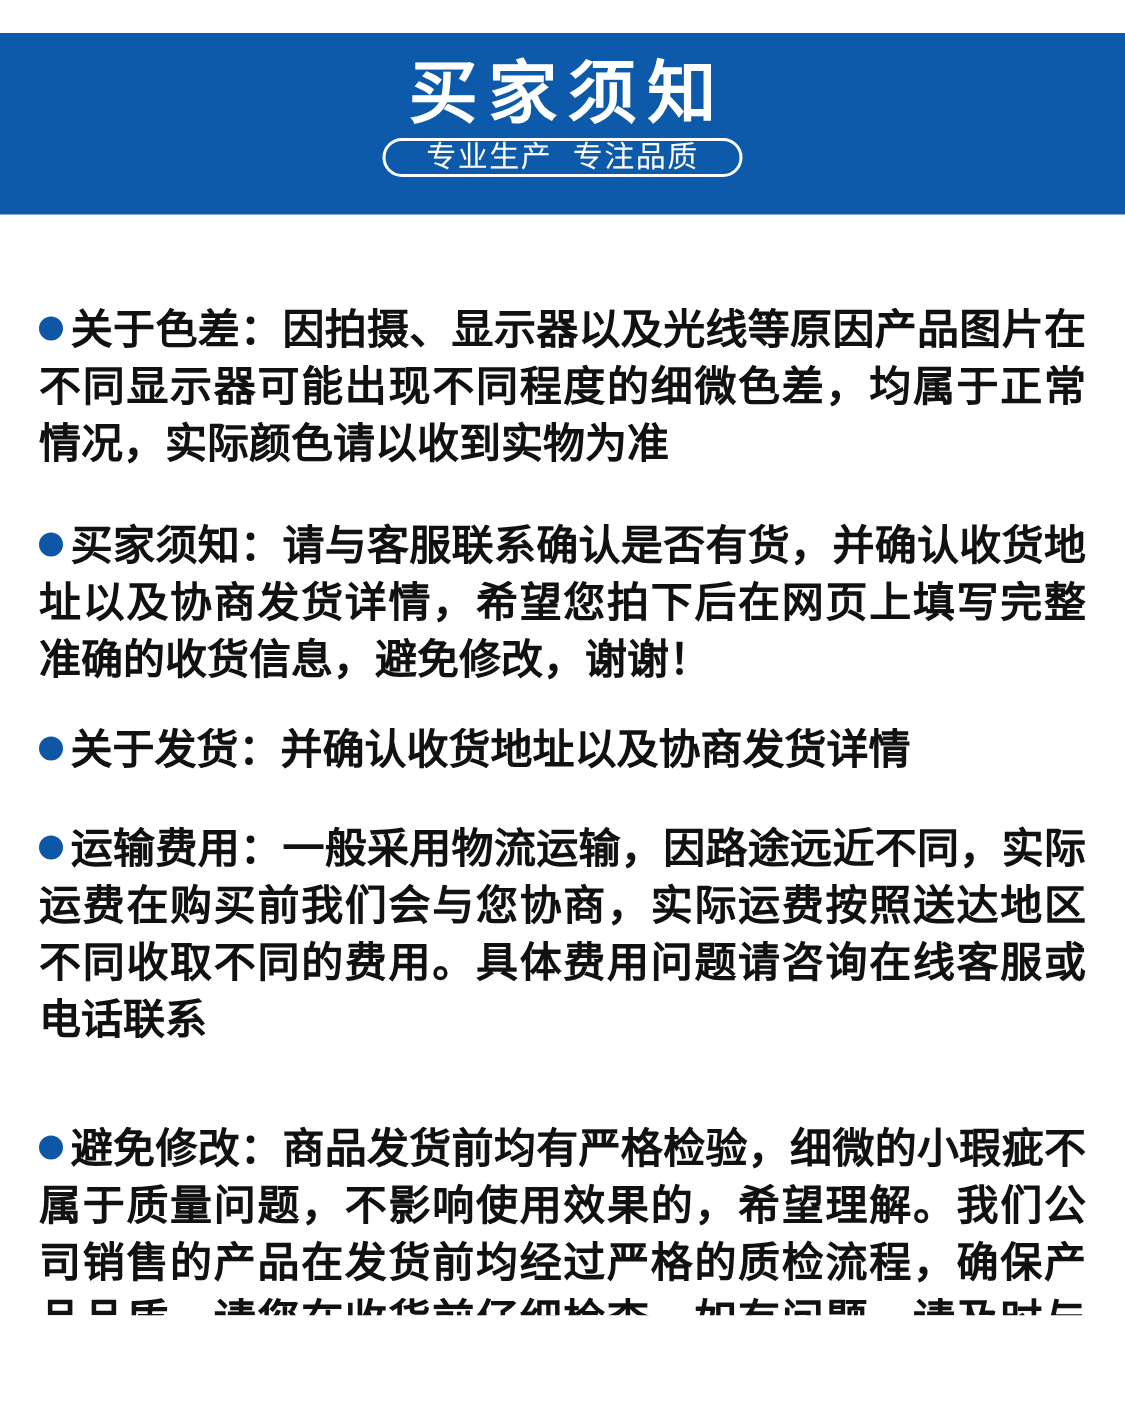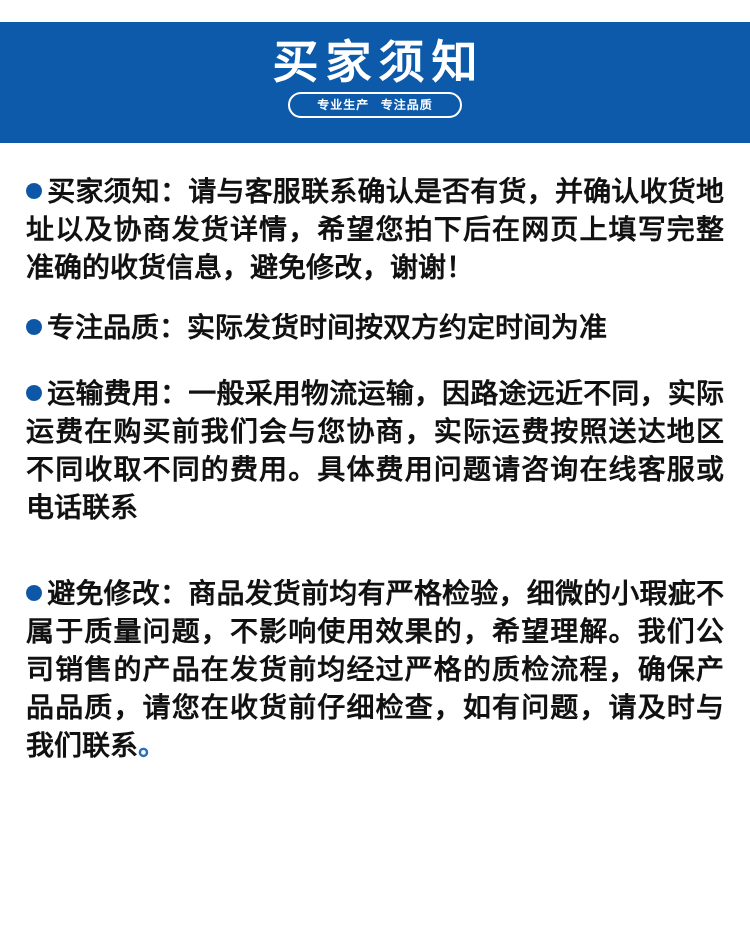--- a/index.html
+++ b/index.html
@@ -48,22 +48,22 @@
     margin-top: 4px;
     height: 26px;
     border: 2px solid var(--white, #ffffff);
     border-radius: 14px;
     display: flex;
     align-items: center;
     padding: 0 27px;
   }
   .badge span {
     color: var(--white, #ffffff);
-    font-size: 12px;
-    font-weight: 700;
+    font-size: 20px;
+    font-weight: 400;
     letter-spacing: 1px;
     word-spacing: 7px;
     white-space: nowrap;
     line-height: 1;
   }
   
   .notices {
     position: absolute;
     top: 143px;
     left: 0;
@@ -103,24 +103,25 @@
 
   <header class="banner">
     <h1>买家须知</h1>
     <div class="badge">
       <span>专业生产 专注品质</span>
     </div>
   </header>
 
   <main class="notices">
 
+    <p class="notice n1"><span class="bullet"></span><span>关于色差：</span><span>因拍摄、显示器以及光线等原因产品图片在不同显示器可能出现不同程度的细微色差，均属于正常情况，实际颜色请以收到实物为准</span></p>
 
     <p class="notice n2"><span class="bullet"></span><span>买家须知：</span><span>请与客服联系确认是否有货，并确认收货地址以及协商发货详情，希望您拍下后在网页上填写完整准确的收货信息，避免修改，谢谢！</span></p>
 
-    <p class="notice n3"><span class="bullet"></span><span>专注品质：</span><span>实际发货时间按双方约定时间为准</span></p>
+    <p class="notice n3"><span class="bullet"></span><span>关于发货：</span><span>并确认收货地址以及协商发货详情</span></p>
 
     <p class="notice n4"><span class="bullet"></span><span>运输费用：</span><span>一般采用物流运输，因路途远近不同，实际运费在购买前我们会与您协商，实际运费按照送达地区不同收取不同的费用。具体费用问题请咨询在线客服或电话联系</span></p>
 
     <p class="notice n5"><span class="bullet"></span><span>避免修改：</span><span>商品发货前均有严格检验，细微的小瑕疵不属于质量问题，不影响使用效果的，希望理解。我们公司销售的产品在发货前均经过严格的质检流程，确保产品品质，请您在收货前仔细检查，如有问题，请及时与我们联系</span><span class="blue-period">。</span></p>
 
   </main>
 
 </div>
 
 </body></html>

